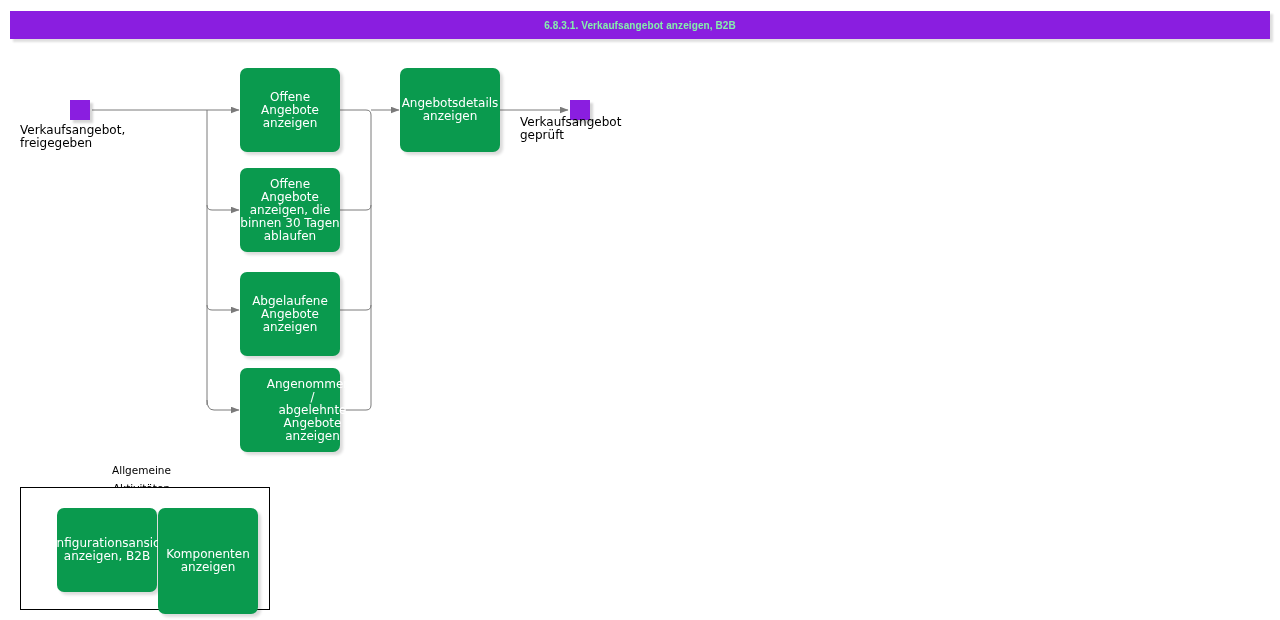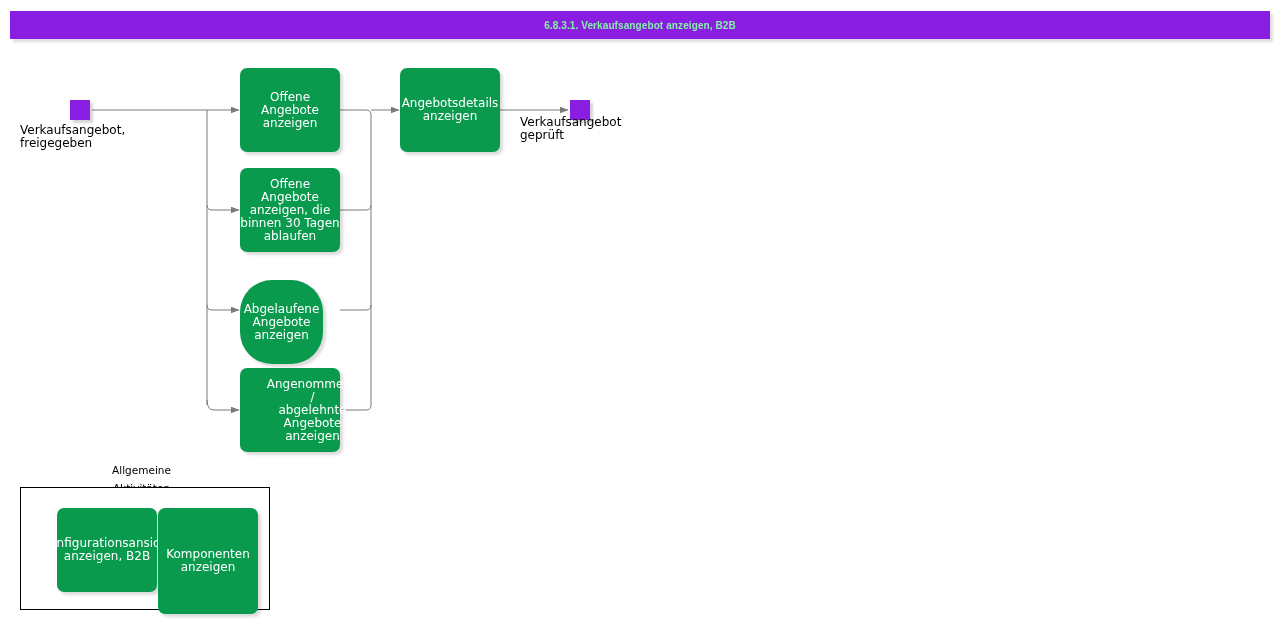--- a/index.html
+++ b/index.html
@@ -170,21 +170,21 @@
 anzeigen</span>
   </div>
 
   <div class="activity" style="left:240px; top:168px; width:100px; height:84px;">
     <span class="act-label">Offene Angebote
 anzeigen, die
 binnen 30 Tagen
 ablaufen</span>
   </div>
 
-  <div class="activity" style="left:240px; top:280px; width:83px; height:84px;border-radius:32px;">
+  <div class="activity" style="left:240px; top:272px; width:100px; height:84px;">
     <span class="act-label">Abgelaufene
 Angebote
 anzeigen</span>
   </div>
 
   <div class="activity" style="left:240px; top:368px; width:100px; height:84px;padding-left:45px;">
     <span class="act-label">Angenommene /
 abgelehnte
 Angebote
 anzeigen</span>

